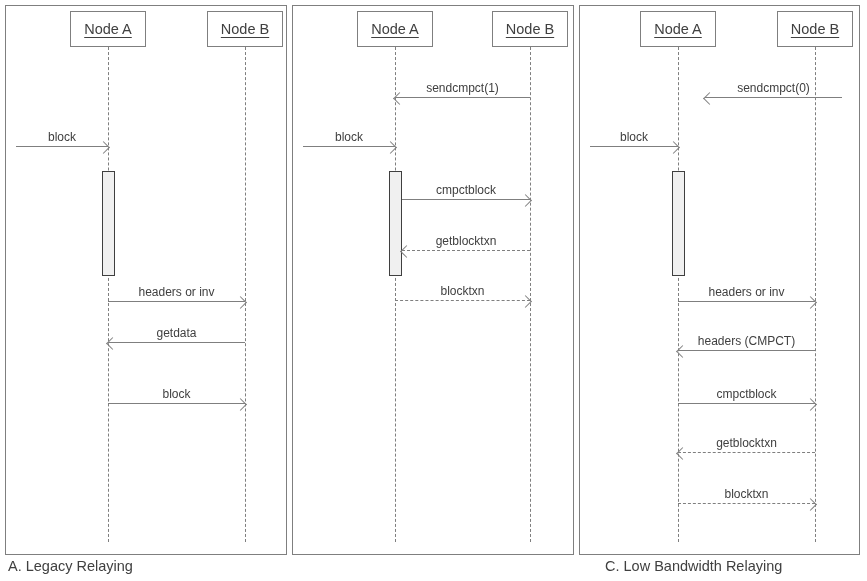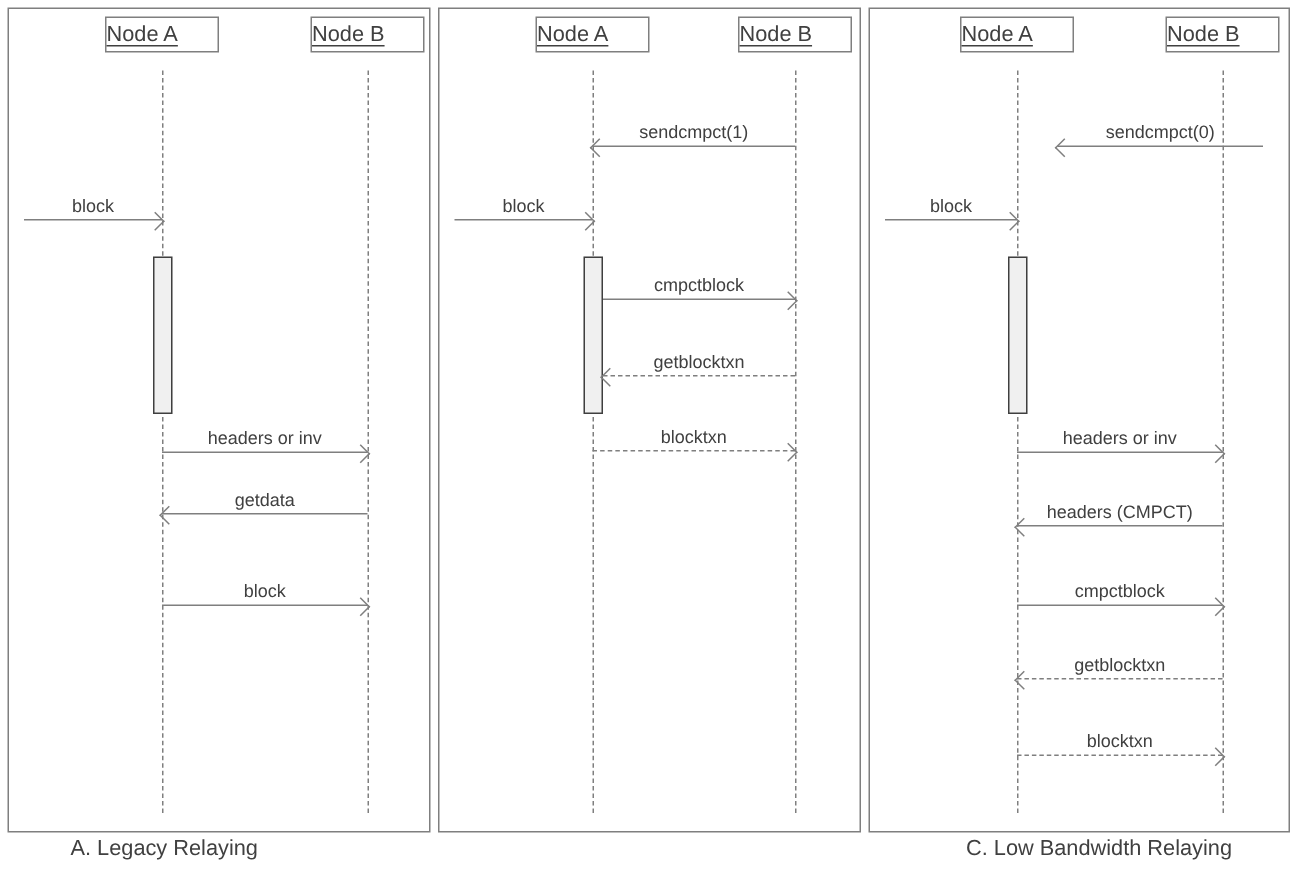--- a/index.html
+++ b/index.html
@@ -24,26 +24,26 @@
     position: absolute;
     top: 5px;
     height: 550px;
     border: 1px solid var(--line);
     background: #ffffff;
   }
   .node-box {
     position: absolute;
     top: 5px;
     width: 76px;
-    height: 24px;
+    height: 36px;
     border: 1px solid var(--line);
     background: #ffffff;
     display: flex;
     align-items: center;
-    justify-content: flex-start;
+    justify-content: center;
     font-size: 14.5px;
     color: var(--text);
   }
   .node-box span { text-decoration: underline; text-underline-offset: 3px; }
   .lifeline {
     position: absolute;
     top: 41px;
     height: 495px;
     width: 0;
     border-left: 1px dashed var(--line);
@@ -94,21 +94,20 @@
     border-top: 1px solid var(--line);
     border-left: 1px solid var(--line);
     transform: rotate(-45deg);
   }
   .caption {
     position: absolute;
     top: 558px;
     font-size: 14.5px;
     color: var(--text);
     white-space: nowrap;
-    margin-left: 39px;
   }
 </style>
 </head>
 <body>
 
 <div class="canvas">
 
   <div class="panel" style="left:5px; width:282px;">
     <div class="node-box" style="left:64px;">
       <span>Node A</span>

